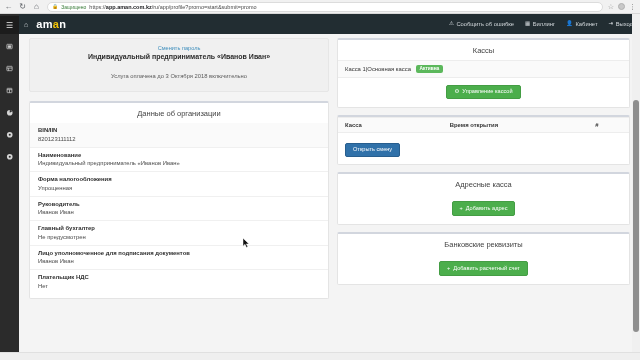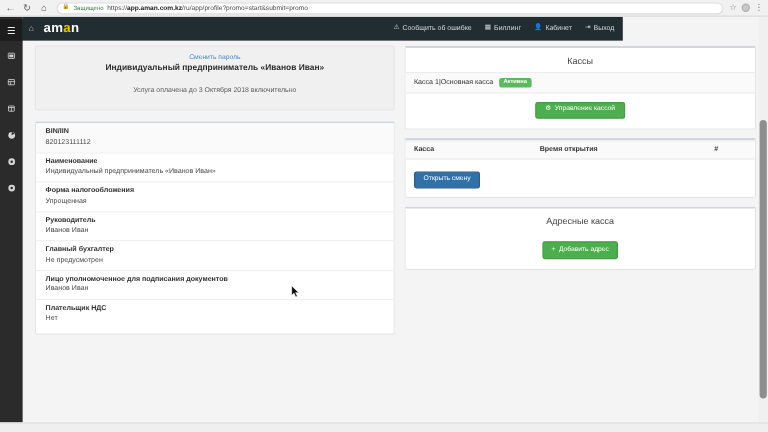--- a/index.html
+++ b/index.html
@@ -83,21 +83,21 @@
     display: flex; align-items: center; justify-content: center;
     color: #d5d5d5;
     font-size: 7px;
     margin-top: 3px;
   }
   .rail-icon svg { display: block; }
 
   
   .navbar {
     position: absolute; left: 19px; top: 0;
-    width: 500px; height: 20px;
+    width: 621px; height: 20px;
     background: #222d32;
     display: flex; align-items: center;
     padding: 0 7px 0 5px;
   }
   .nav-home { color: #c8cdd1; font-size: 7px; margin-right: 8px; }
   .brand {
     font-size: 11px; font-weight: 700; color: #ffffff;
     letter-spacing: 0.3px; line-height: 1;
   }
   .brand .hl { color: #f2c307; }
@@ -322,20 +322,21 @@
 
     <div class="col-left">
 
       <div class="hero">
         <div class="change-pass">Сменить пароль</div>
         <div class="hero-title">Индивидуальный предприниматель «Иванов Иван»</div>
         <div class="hero-sub">Услуга оплачена до 3 Октября 2018 включительно</div>
       </div>
 
       <div class="card">
+        <div class="card-head">Данные об организации</div>
         <div class="dl">
           <div class="dl-row shade">
             <div class="dl-term">BIN/IIN</div>
             <div class="dl-val">820123111112</div>
           </div>
           <div class="dl-row">
             <div class="dl-term">Наименование</div>
             <div class="dl-val">Индивидуальный предприниматель «Иванов Иван»</div>
           </div>
           <div class="dl-row">
@@ -399,20 +400,29 @@
       <div class="card">
         <div class="card-head">Адресные касса</div>
         <div class="btn-wrap">
           <button class="btn btn-green">
             <span class="bi">+</span>
             <span>Добавить адрес</span>
           </button>
         </div>
       </div>
 
+      <div class="card">
+        <div class="card-head">Банковские реквизиты</div>
+        <div class="btn-wrap">
+          <button class="btn btn-green">
+            <span class="bi">+</span>
+            <span>Добавить расчетный счет</span>
+          </button>
+        </div>
+      </div>
 
     </div>
   </div>
 
   <div class="scroll-track-right">
     <div class="scroll-thumb-right"></div>
   </div>
   <div class="scroll-track-bottom"></div>
 
   <svg class="cursor" viewBox="0 0 12 16">

